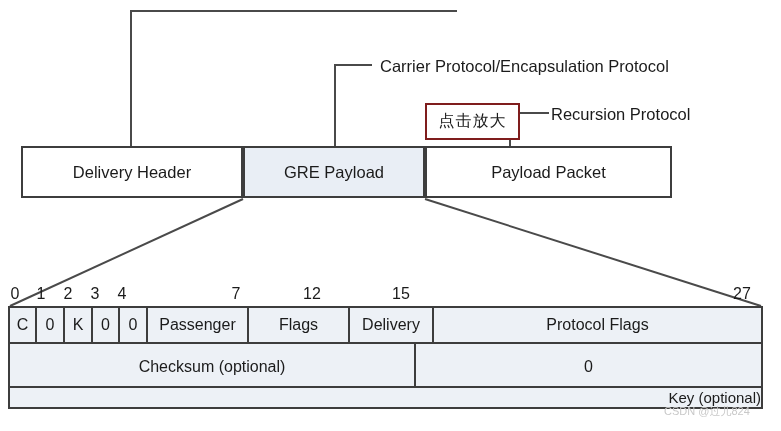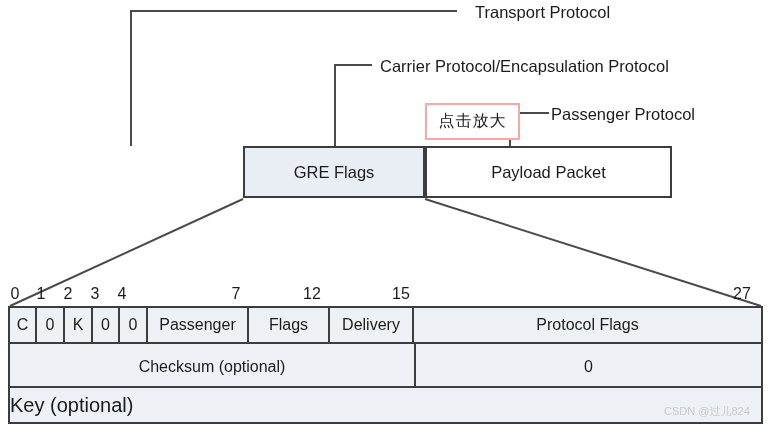--- a/index.html
+++ b/index.html
@@ -9,65 +9,65 @@
   *{margin:0;padding:0;box-sizing:border-box;}
   body{background:#ffffff;font-family:"Liberation Sans", sans-serif;color:var(--text);}
   .canvas{position:relative;width:781px;height:431px;background:#ffffff;overflow:hidden;}
   .lines{position:absolute;left:0;top:0;z-index:1;}
   .lines polyline,.lines line{stroke:var(--line);stroke-width:2;fill:none;}
   .proto-label{position:absolute;z-index:2;font-size:16.5px;line-height:20px;white-space:nowrap;color:var(--text);}
   .transport{left:475px;top:2px;}
   .carrier{left:380px;top:56px;}
   .passenger{left:551px;top:104px;}
   .zoom-badge{position:absolute;left:425px;top:103px;width:95px;height:37px;z-index:3;
-    background:#ffffff;border:2px solid #fca5a5;display:flex;align-items:center;justify-content:center;
+    background:#ffffff;border:2px solid #7f1d1d;display:flex;align-items:center;justify-content:center;
     font-size:16px;letter-spacing:1px;cursor:pointer;}
   .enc-box{position:absolute;top:146px;height:52px;z-index:2;background:#ffffff;
     border:2px solid var(--border);display:flex;align-items:center;justify-content:center;
     font-size:16.5px;}
   .enc-delivery{left:21px;width:222px;}
   .enc-gre{left:243px;width:182px;background:var(--gre_fill);}
   .enc-payload{left:425px;width:247px;}
   .bit-label{position:absolute;top:284px;z-index:2;font-size:16px;line-height:20px;transform:translateX(-50%);white-space:nowrap;}
   .gre-table{position:absolute;left:8px;top:306px;width:755px;z-index:2;border:2px solid var(--border);}
   .gre-table .trow{display:flex;background:var(--cell_fill);}
   .trow-fields{height:36px;border-bottom:2px solid var(--border);}
   .trow-checksum{height:46px;}
   .cell{display:flex;align-items:center;justify-content:center;font-size:16px;
     border-right:2px solid var(--border);white-space:nowrap;}
   .cell:last-child{border-right:none;flex:1;}
   .w-c{width:27px;} .w-b1{width:28px;} .w-b2{width:28px;} .w-b3{width:27px;} .w-b4{width:28px;}
-  .w-recursion{width:101px;} .w-flags{width:81px;} .w-version{width:84px;}
+  .w-recursion{width:101px;} .w-flags{width:101px;} .w-version{width:84px;}
   .w-checksum{width:406px;}
-  .key-row{position:absolute;left:8px;top:386px;width:755px;height:38px;z-index:2;
+  .key-row{position:absolute;left:8px;top:386px;width:755px;height:23px;z-index:2;
     background:var(--cell_fill);border:2px solid var(--border);
-    display:flex;align-items:center;justify-content:flex-start;font-size:20px;}
+    display:flex;align-items:center;justify-content:flex-end;font-size:15px;}
   .watermark{position:absolute;left:664px;top:404px;z-index:4;font-size:11px;
     color:var(--watermark);white-space:nowrap;}
 </style>
 </head>
 <body>
 
 <div class="canvas">
 
   <svg class="lines" width="781" height="431">
     <polyline points="457,11 131,11 131,146"></polyline>
     <polyline points="372,65 335,65 335,146"></polyline>
     <polyline points="549,113 510,113 510,146"></polyline>
     <line x1="243" y1="199" x2="10" y2="306"></line>
     <line x1="425" y1="199" x2="761" y2="306"></line>
   </svg>
 
-  <div class="proto-label transport">Transport Protocol</div>
   <div class="proto-label carrier">Carrier Protocol/Encapsulation Protocol</div>
-  <div class="proto-label passenger">Passenger Protocol</div>
+  <div class="proto-label passenger">Recursion Protocol</div>
 
   <div class="zoom-badge">点击放大</div>
 
-  <div class="enc-box enc-gre">GRE Flags</div>
+  <div class="enc-box enc-delivery">Delivery Header</div>
+  <div class="enc-box enc-gre">GRE Payload</div>
   <div class="enc-box enc-payload">Payload Packet</div>
 
   <span class="bit-label" style="left:15px;">0</span>
   <span class="bit-label" style="left:41px;">1</span>
   <span class="bit-label" style="left:68px;">2</span>
   <span class="bit-label" style="left:95px;">3</span>
   <span class="bit-label" style="left:122px;">4</span>
   <span class="bit-label" style="left:236px;">7</span>
   <span class="bit-label" style="left:312px;">12</span>
   <span class="bit-label" style="left:401px;">15</span>

